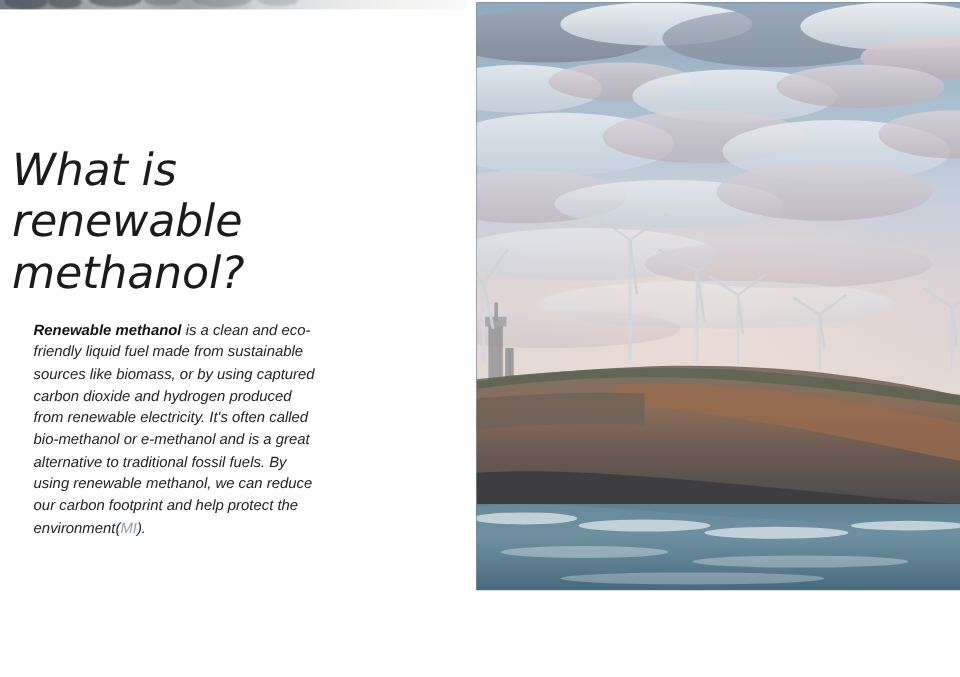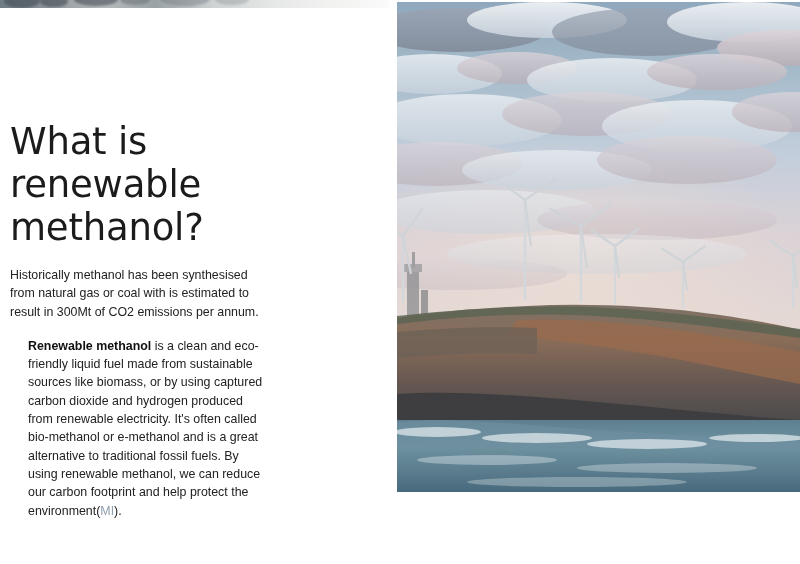--- a/index.html
+++ b/index.html
@@ -44,20 +44,21 @@
   
   .left-col {
     position: absolute;
     left: 0;
     top: 8px;
     width: 389px;
     height: 456px;
     background: #ffffff;
     box-sizing: border-box;
     padding: 0 10px;
+    font-style: italic;
   }
 
   .heading {
     position: absolute;
     left: 10px;
     top: 112px;
     width: 300px;
     margin: 0;
     font-family: "DejaVu Sans", sans-serif;
     font-weight: 400;
@@ -130,23 +131,20 @@
   <div class="tuft" style="left:160px;top:-8px; width:50px; height:14px; background:rgba(110,118,124,0.40);"></div>
   <div class="tuft" style="left:215px;top:-6px; width:34px; height:11px; background:rgba(130,137,142,0.35);"></div>
 </div>
 
 <div class="left-col">
 
   <h1 class="heading">What is renewable methanol?</h1>
 
   <div class="body-copy">
     <p>
-      <span>Historically methanol has been synthesised from natural gas or coal with is estimated to result in 300Mt of CO2 emissions per annum.</span>
-    </p>
-    <p>
       <strong>Renewable methanol</strong><span> is a clean and eco-friendly liquid fuel made from sustainable sources like biomass, or by using captured carbon dioxide and hydrogen produced from renewable electricity. It's often called bio-methanol or e-methanol and is a great alternative to traditional fossil fuels. By using renewable methanol, we can reduce our carbon footprint and help protect the environment(</span><a class="ref-link" href="#">MI</a><span>).</span>
     </p>
   </div>
 </div>
 
 <div class="photo">
   <svg viewBox="0 0 403 490" preserveAspectRatio="none">
     <defs>
       <linearGradient id="skyGrad" x1="0" y1="0" x2="0" y2="1">
         <stop offset="0%" stop-color="#8fa8bd"></stop>

